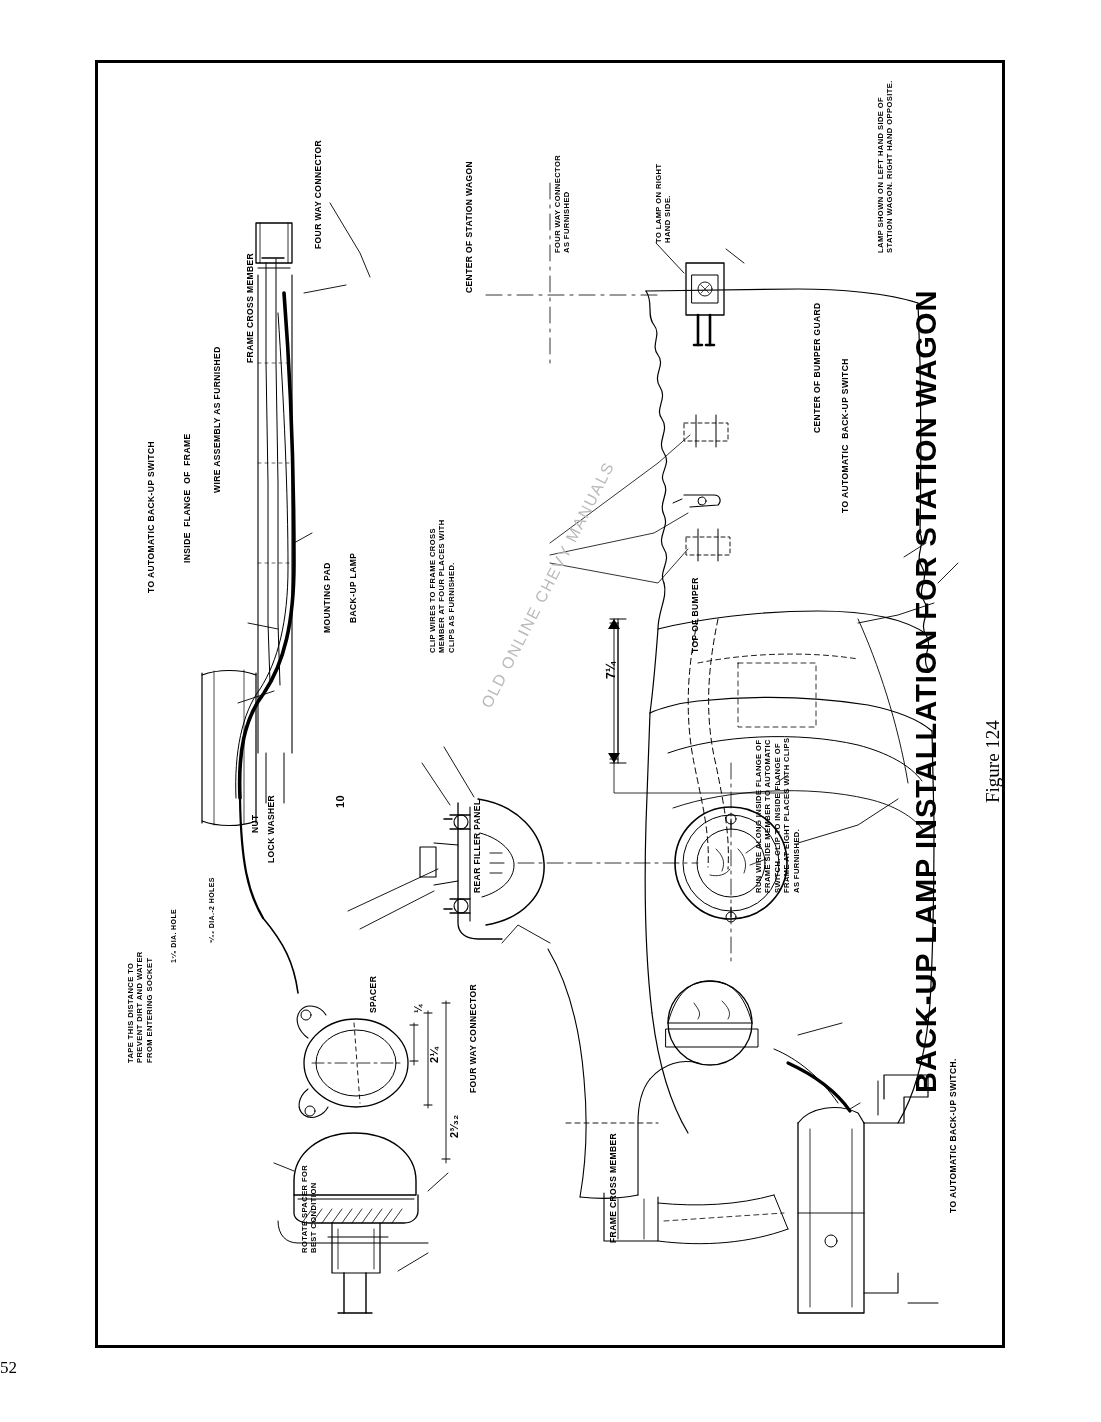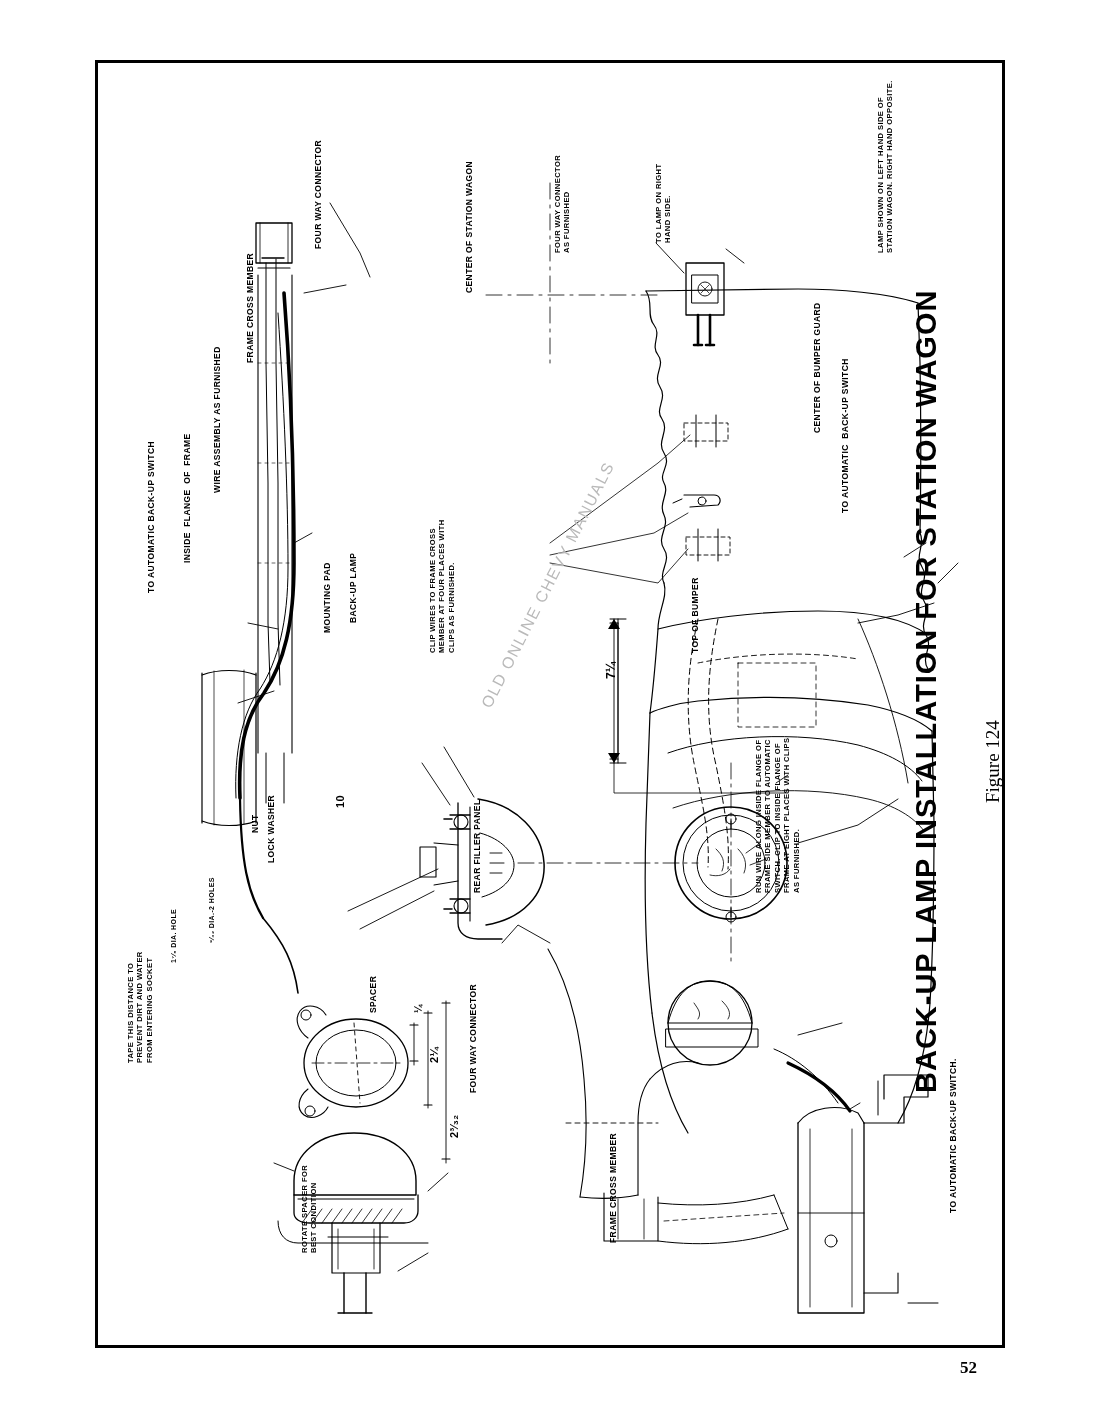--- a/index.html
+++ b/index.html
@@ -32,25 +32,24 @@
     border: 3px solid #000;
     box-sizing: border-box;
     background: #fff;
     overflow: hidden;
   }
   #page-number {
     position: absolute;
     left: 0;
     top: 1358px;
     width: 977px;
-    text-align: right;
+    text-align: left;
     font-family: "Liberation Serif", serif;
     font-size: 17px;
     color: #000;
-    font-weight: bold;
   }
   
   .lbl {
     position: absolute;
     font-family: "Liberation Sans", sans-serif;
     font-size: 8.5px;
     font-weight: bold;
     line-height: 1.25;
     letter-spacing: 0.4px;
     color: #000;

